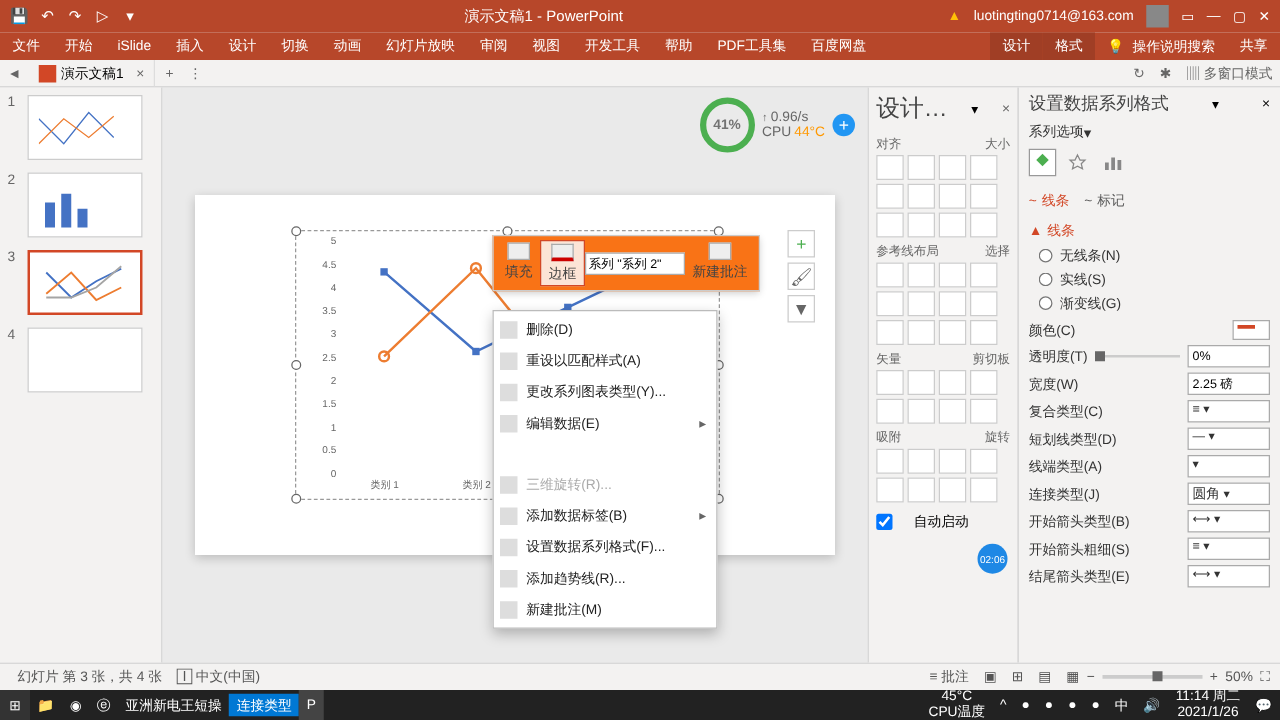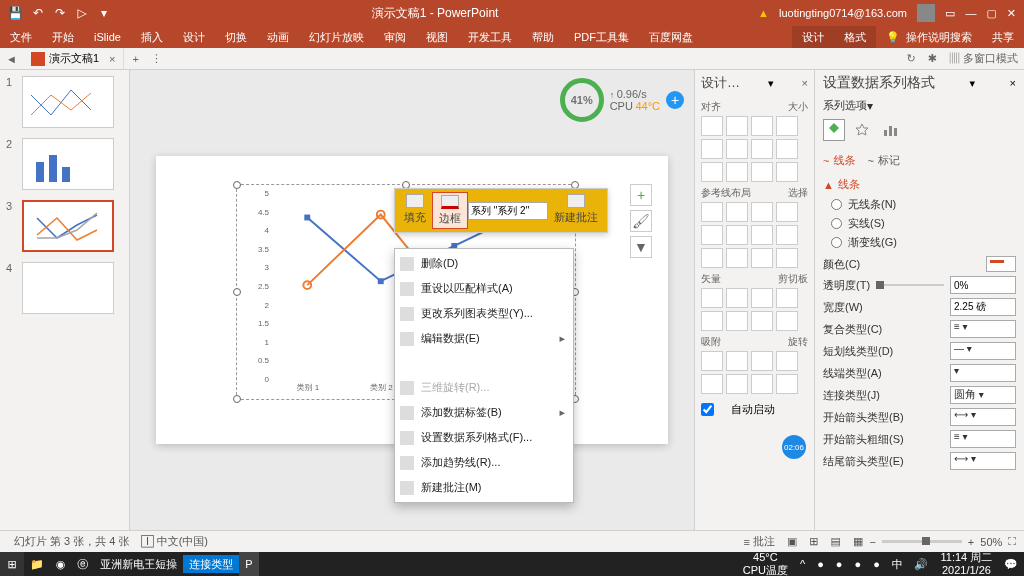--- a/index.html
+++ b/index.html
@@ -38,37 +38,37 @@
 .h-l{left:-4px;top:50%;margin-top:-4px;}.h-r{right:-4px;top:50%;margin-top:-4px;}
 .h-t{left:50%;top:-4px;margin-left:-4px;}.h-b{left:50%;bottom:-4px;margin-left:-4px;}
 .chart-inner{position:absolute;left:20px;right:10px;top:8px;bottom:20px;}
 .yaxis{position:absolute;left:0;top:0;bottom:0;width:14px;}
 .yaxis div{position:absolute;right:2px;font-size:8px;color:#666;transform:translateY(-50%);}
 .xaxis{position:absolute;left:14px;right:0;bottom:-14px;display:flex;justify-content:space-around;}
 .xaxis div{font-size:8px;color:#666;}
 .plot{position:absolute;left:14px;right:0;top:0;bottom:0;}
 .float-tools{position:absolute;right:16px;top:28px;display:flex;flex-direction:column;gap:4px;}
 .float-tools .ft{width:22px;height:22px;background:#fff;border:1px solid #ccc;display:flex;align-items:center;justify-content:center;color:#666;font-size:14px;}
-.mini-toolbar{position:absolute;left:238px;top:32px;background:#eab308;border:1px solid #ccc;box-shadow:0 2px 6px rgba(0,0,0,0.2);display:flex;padding:3px;}
+.mini-toolbar{position:absolute;left:238px;top:32px;background:#f97316;border:1px solid #ccc;box-shadow:0 2px 6px rgba(0,0,0,0.2);display:flex;padding:3px;}
 .mini-toolbar .mtitem{display:flex;flex-direction:column;align-items:center;padding:2px 6px;font-size:9px;color:#444;}
 .mini-toolbar .mtitem.sel{background:#fce4d6;border:1px solid #d24726;}
 .mini-toolbar .mticon{width:18px;height:14px;background:#eee;border:1px solid #aaa;margin-bottom:2px;}
 .mini-toolbar .combo{width:80px;height:18px;border:1px solid #aaa;font-size:10px;padding:0 2px;align-self:center;}
 .ctxmenu{position:absolute;left:238px;top:92px;width:180px;background:#fff;border:1px solid #bbb;box-shadow:0 4px 10px rgba(0,0,0,0.25);padding:2px 0;}
 .ctxmenu .mi{display:flex;align-items:center;padding:5px 8px 5px 26px;font-size:11px;color:#222;position:relative;}
 .ctxmenu .mi .icon{position:absolute;left:5px;width:14px;height:14px;background:#ddd;}
 .ctxmenu .mi.disabled{color:#aaa;margin-top:24px;}
 .ctxmenu .mi .arrow{margin-left:auto;color:#666;}
 .perf{position:absolute;right:10px;top:8px;display:flex;align-items:center;gap:6px;}
 .perf .gauge{width:44px;height:44px;border-radius:50%;border:5px solid #4caf50;display:flex;align-items:center;justify-content:center;font-size:13px;font-weight:bold;color:#737373;}
 .perf .stats{font-size:9px;color:#666;}
 .perf .plus{width:18px;height:18px;border-radius:50%;background:#2196f3;color:#fff;display:flex;align-items:center;justify-content:center;font-size:14px;}
 .pane{width:120px;background:#f3f2f1;border-left:1px solid #d0d0d0;padding:4px 6px;overflow:hidden;}
 .pane .pane-title{display:flex;align-items:center;justify-content:space-between;margin-bottom:4px;}
-.pane .pane-title .t{color:#444;font-size:13px;}
+.pane .pane-title .t{color:#444;font-size:19px;}
 .pane .pane-title .cls{color:#666;}
 .pane .section-label{color:#666;font-size:10px;margin:4px 0 2px;}
 .pane .gridicons{display:flex;flex-wrap:wrap;gap:3px;}
 .pane .gi{width:22px;height:20px;background:#fff;border:1px solid #ccc;}
 .pane2{width:210px;background:#f3f2f1;border-left:1px solid #d0d0d0;padding:4px 8px;overflow:auto;}
 .pane2 .pane-title{display:flex;align-items:center;justify-content:space-between;margin-bottom:6px;}
 .pane2 .pane-title .t{color:#444;font-size:14px;}
 .pane2 .dropdown{display:flex;align-items:center;color:#333;font-size:12px;margin-bottom:6px;}
 .pane2 .tabicons{display:flex;gap:6px;margin-bottom:6px;}
 .pane2 .ti{width:22px;height:22px;border:1px solid transparent;display:flex;align-items:center;justify-content:center;}

